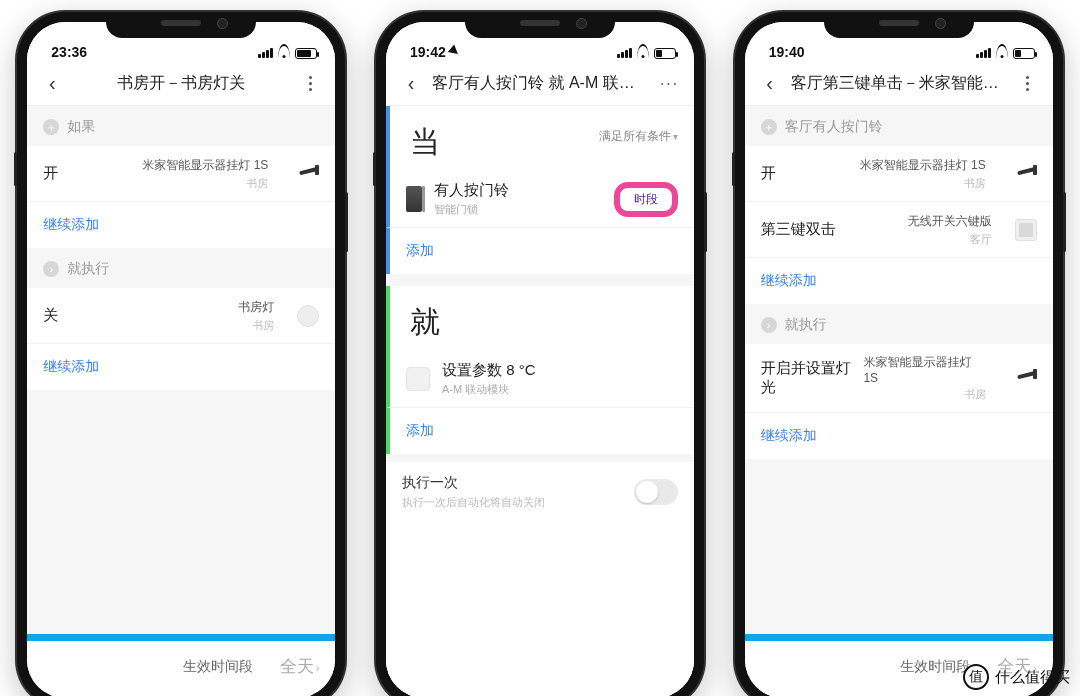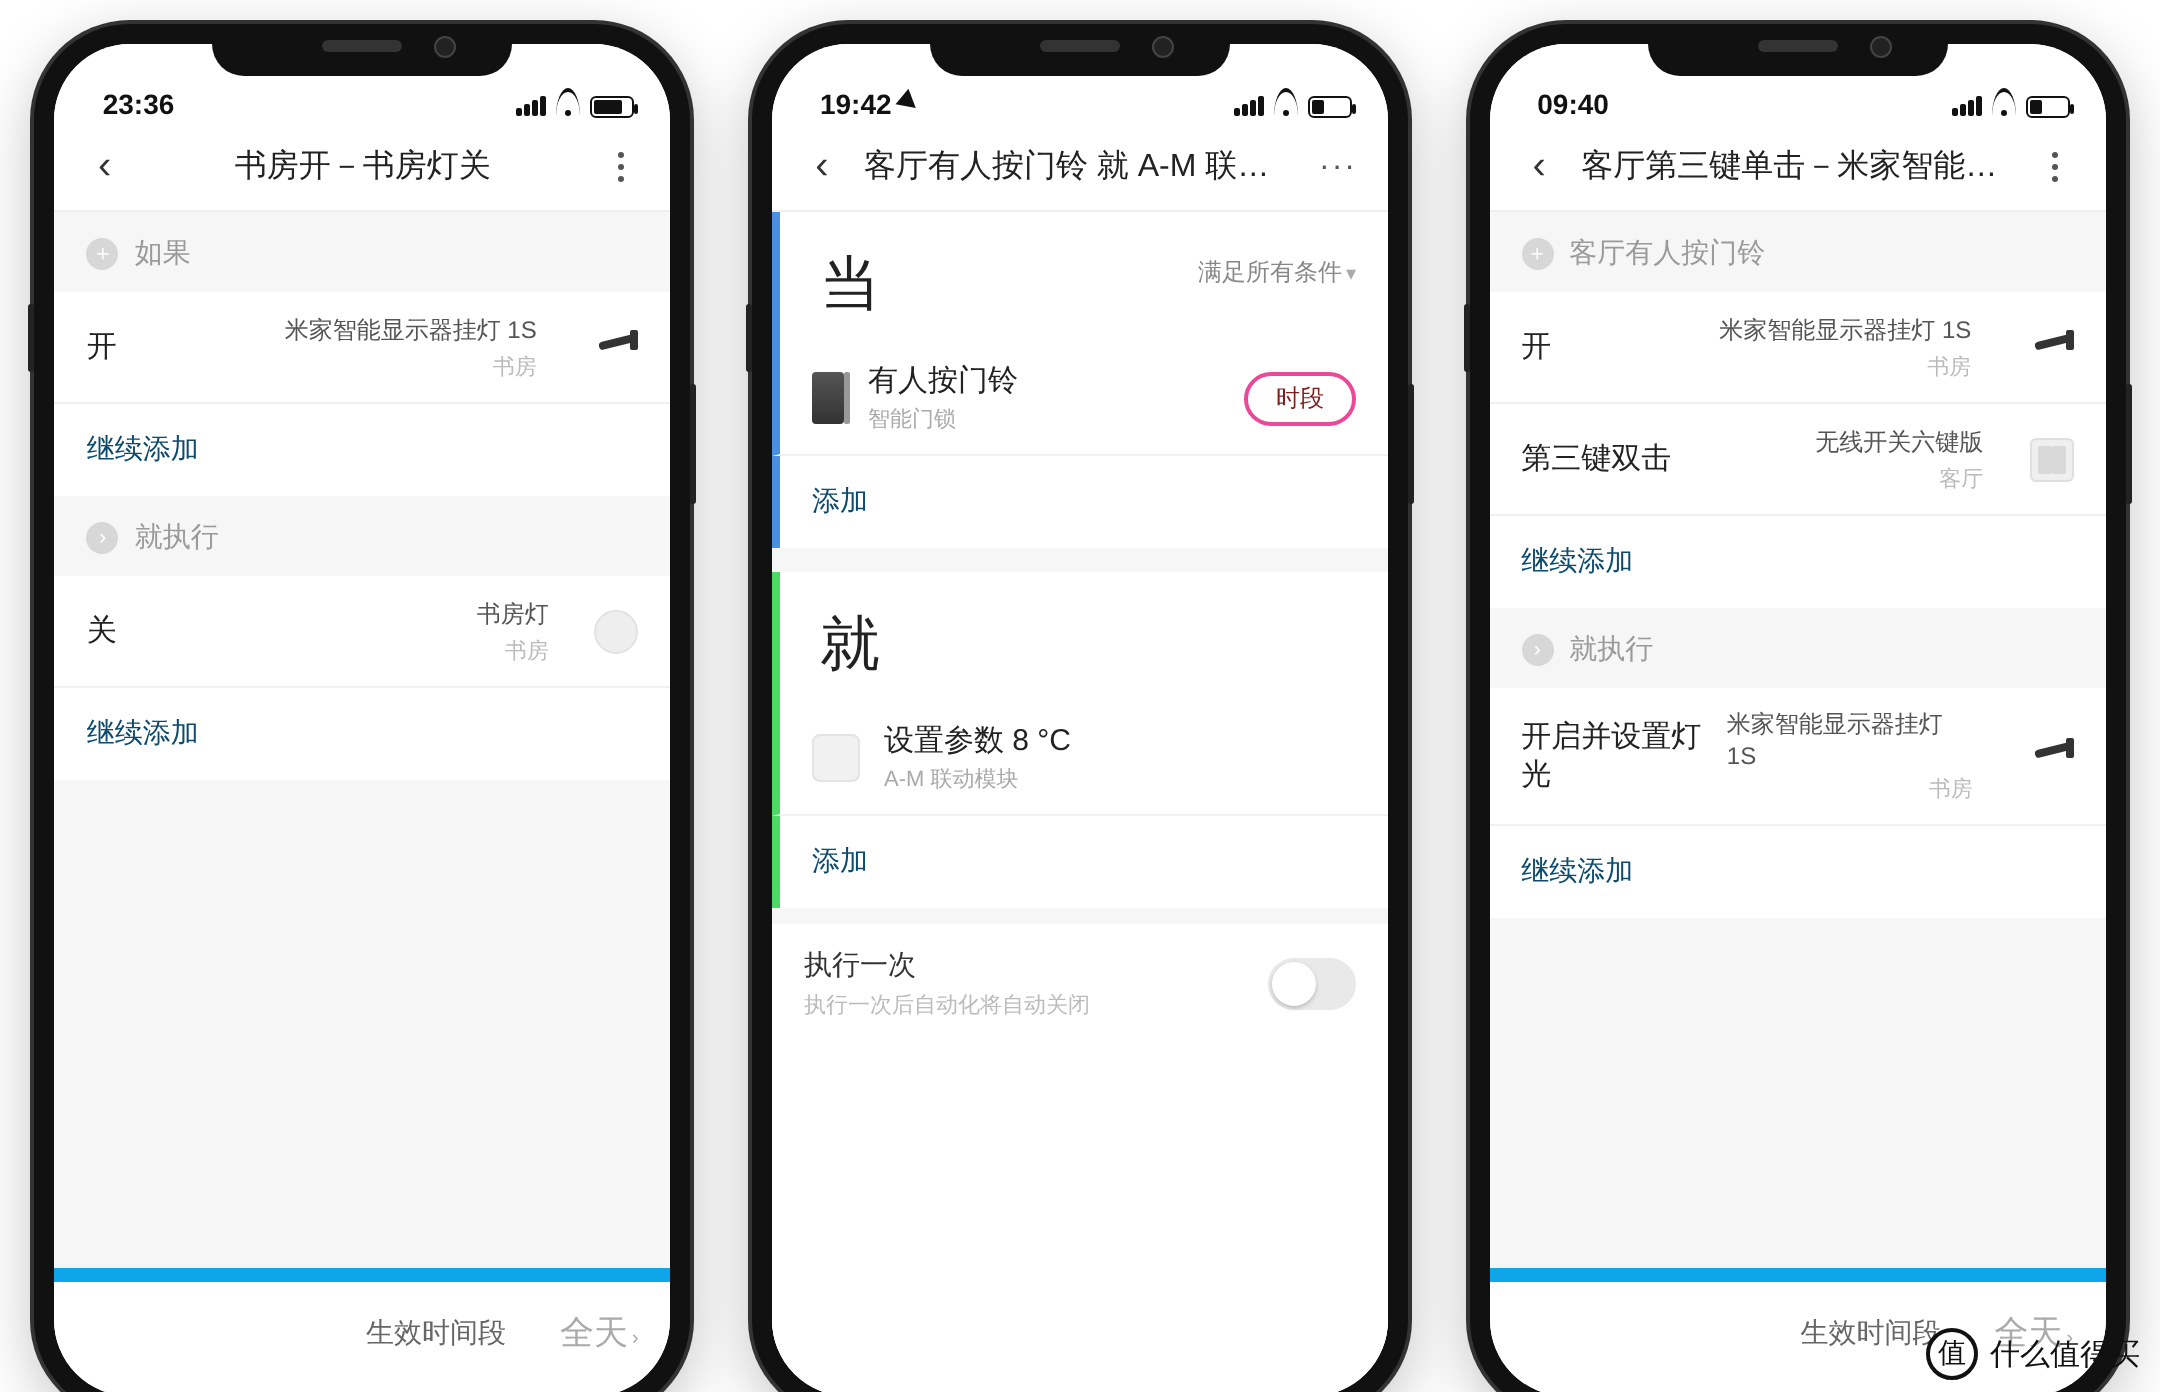--- a/index.html
+++ b/index.html
@@ -163,21 +163,21 @@
   .row .l .txt .s{font-size:11px;color:#aaa;margin-top:2px;}
   .row .r{display:flex;flex-direction:column;align-items:flex-end;gap:2px;}
   .row .r .t{font-size:12px;color:#555;}
   .row .r .s{font-size:11px;color:#bbb;}
   .row .r.inline{flex-direction:row;align-items:center;gap:23px;}
 
   .add-row{
     background:#fff;
     padding:14px 16px;
     font-size:14px;
-    color:#0c4a6e;
+    color:#3b82f6;
   }
 
   
   .ico-dev{
     width:28px;height:18px;position:relative;
   }
   .ico-dev::before{
     content:"";position:absolute;right:2px;top:2px;width:18px;height:4px;background:#333;border-radius:2px;
     transform:rotate(-14deg);transform-origin:right center;
   }
@@ -195,21 +195,21 @@
     width:16px;height:26px;background:linear-gradient(#555,#333);border-radius:2px;position:relative;
   }
   .ico-door::after{content:"";position:absolute;right:-3px;top:0;width:3px;height:26px;background:#999;border-radius:1px;}
   .ico-module{
     width:24px;height:24px;background:#f1f1f1;border:1px solid #e4e4e4;border-radius:4px;
   }
   .round-toggle{
     width:22px;height:22px;border-radius:50%;background:#eee;border:1px solid #e2e2e2;
   }
   .pill{
-    border:2px solid #ec4899;color:#7f1d1d;font-size:12px;
+    border:6px solid #ec4899;color:#4c1d95;font-size:12px;
     padding:3px 14px;border-radius:14px;background:#fff;
   }
   .big-toggle{
     width:44px;height:26px;border-radius:13px;background:#e9e9e9;position:relative;
   }
   .big-toggle::after{
     content:"";position:absolute;top:2px;left:2px;width:22px;height:22px;background:#fff;border-radius:50%;
     box-shadow:0 1px 2px rgba(0,0,0,0.2);
   }
 
@@ -394,21 +394,21 @@
       </div>
       <div class="spacer" style="background:#fff"></div>
     </div>
   </div>
 </div>
 
 <div class="phone">
   <div class="notch"></div>
   <div class="screen">
     <div class="status">
-      <span>09:40</span>
+      <span>19:40</span>
       <span class="right">
         <span class="sig">
             <i></i>
             <i></i>
             <i></i>
             <i></i>
           </span>
         <span class="wifi"></span>
         <span class="batt low">
             <i></i>

